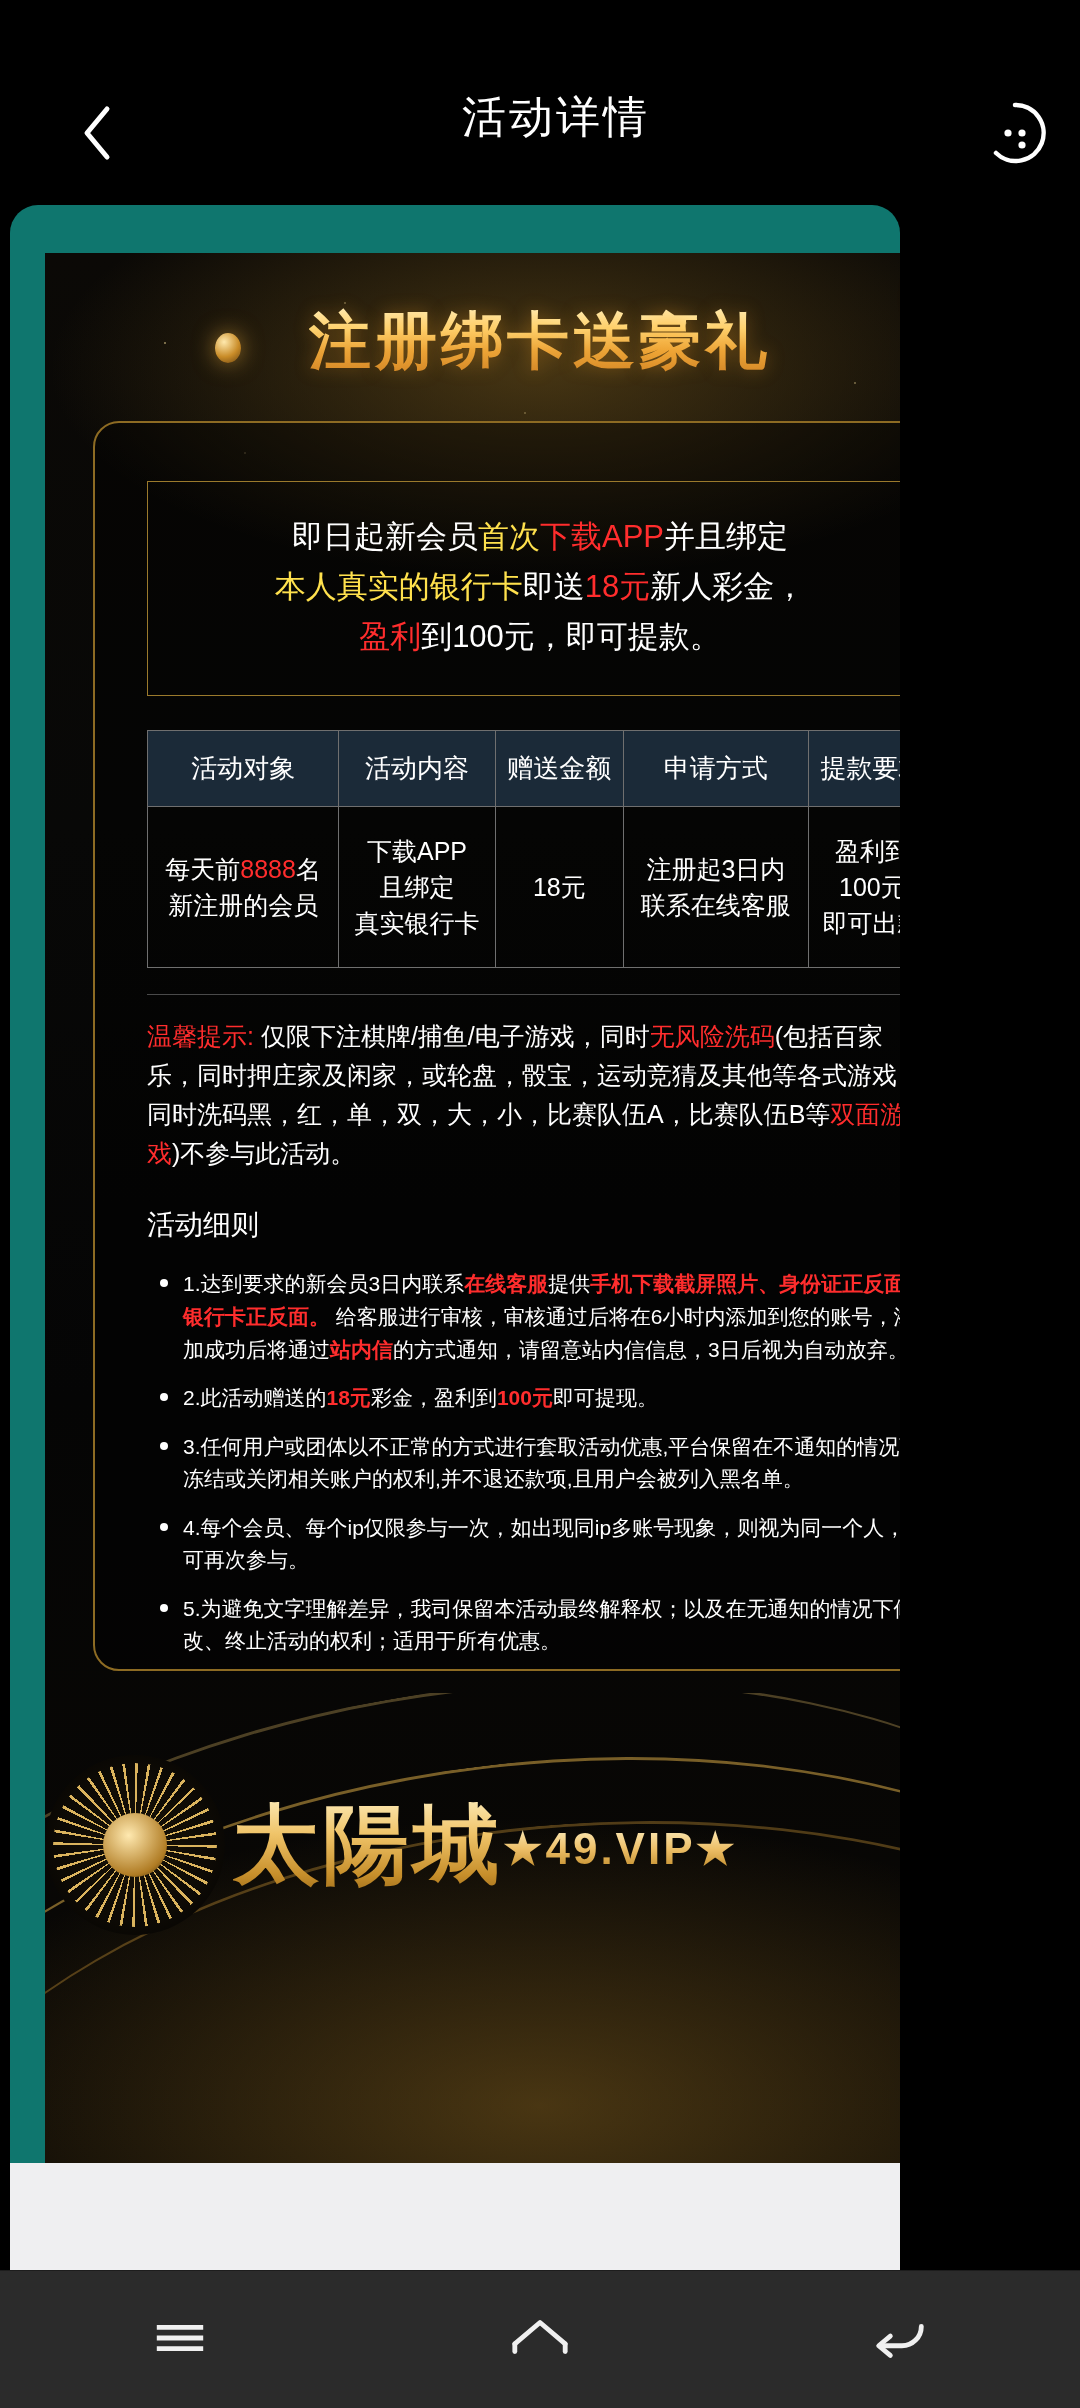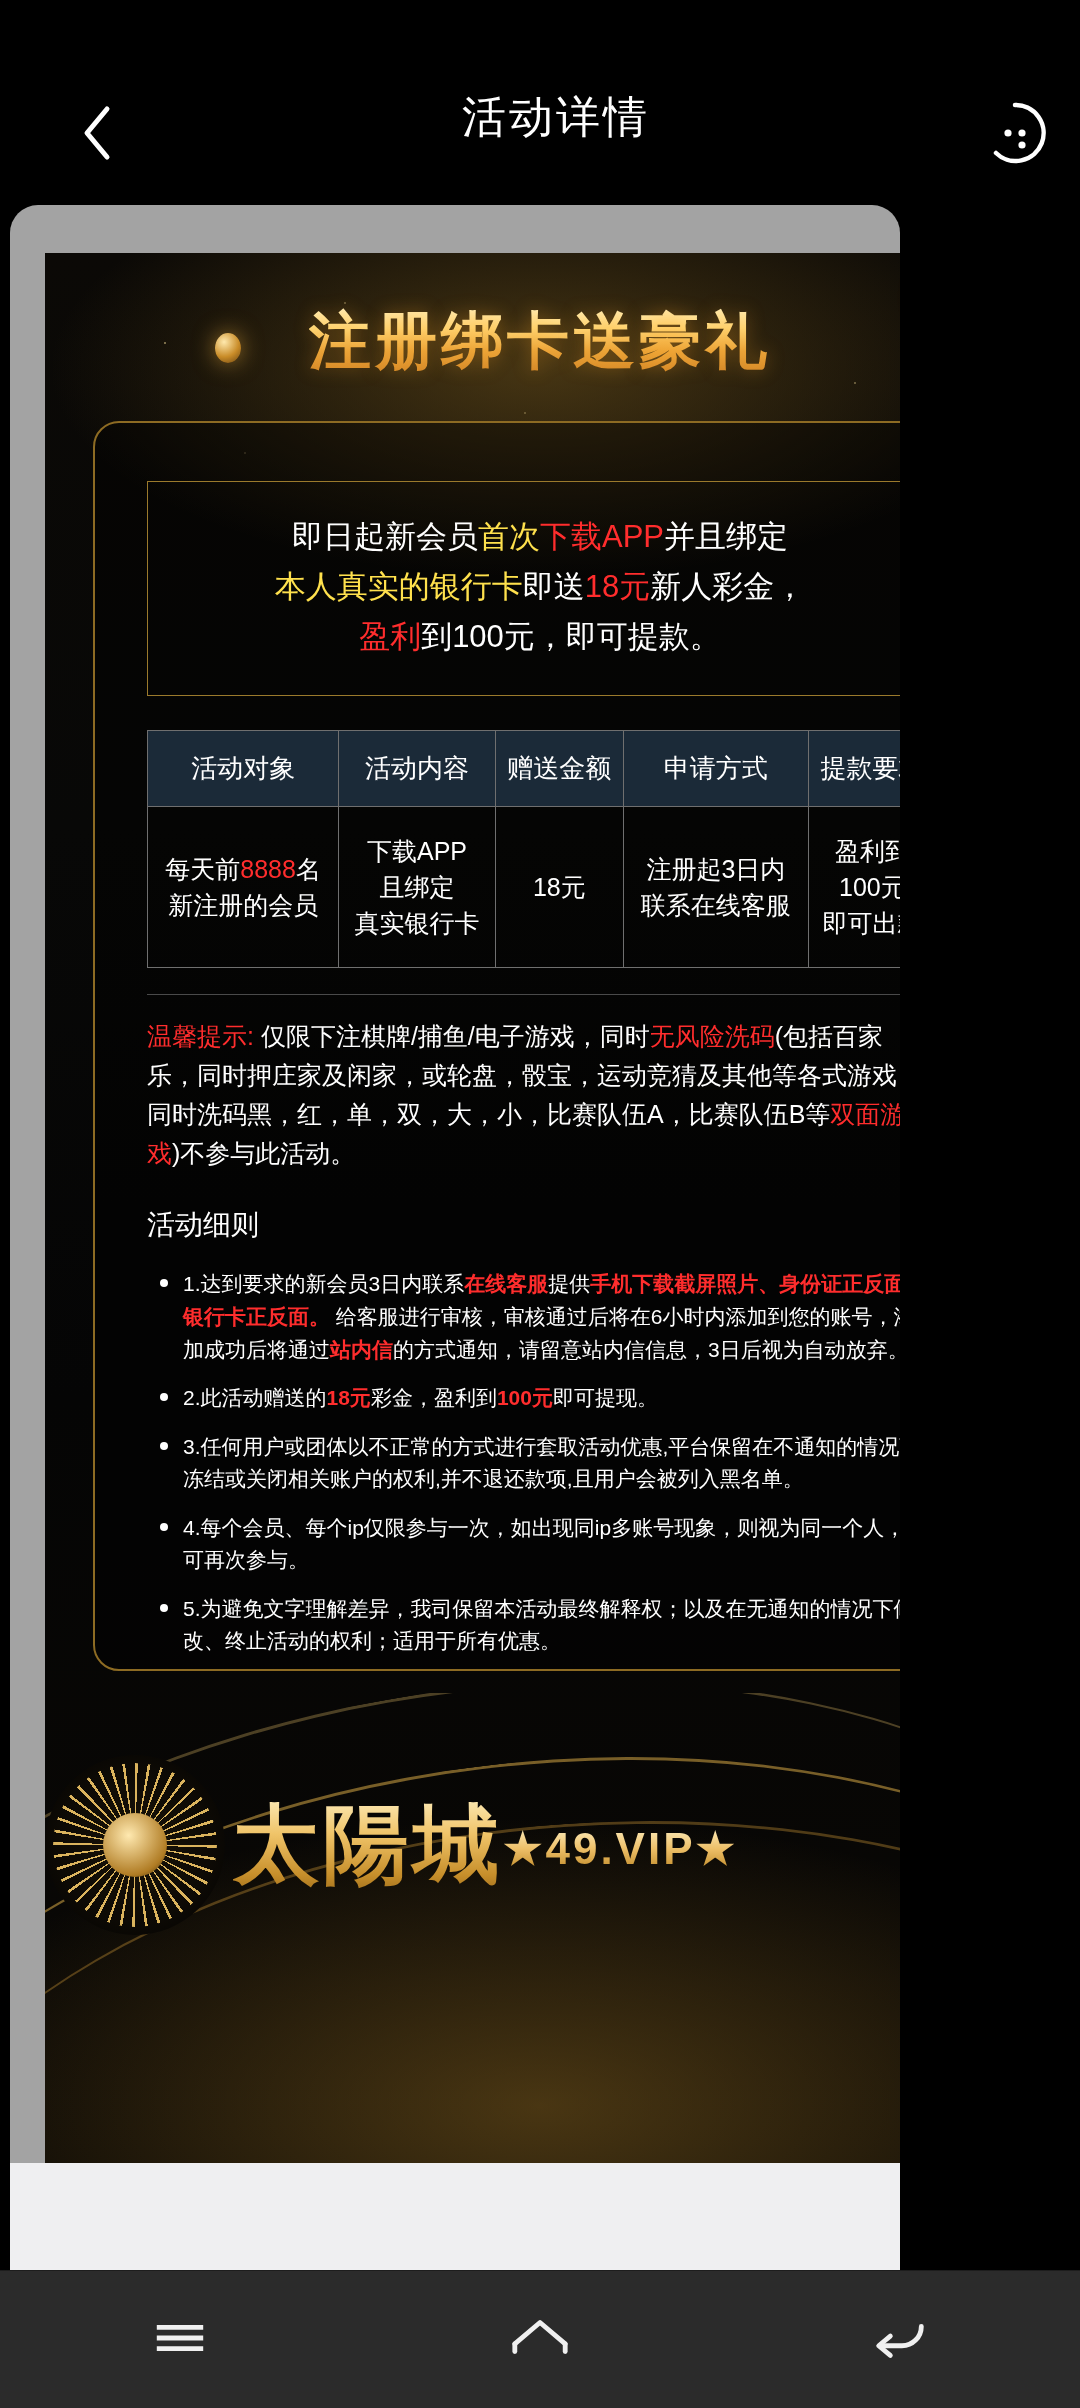--- a/index.html
+++ b/index.html
@@ -41,21 +41,21 @@
     width: 66px; height: 66px;
   }
   .nav-menu svg { width: 66px; height: 66px; }
 
   
   .sheet {
     position: absolute;
     top: 205px; left: 10px;
     width: 890px;
     height: 2065px;
-    background: #a3a3a3;
+    background: #0f766e;
     border-radius: 28px 28px 0 0;
     overflow: hidden;
     padding-left: 44px;
   }
 
   
   .poster {
     position: absolute;
     top: 48px; left: 35px;
     width: 990px;

